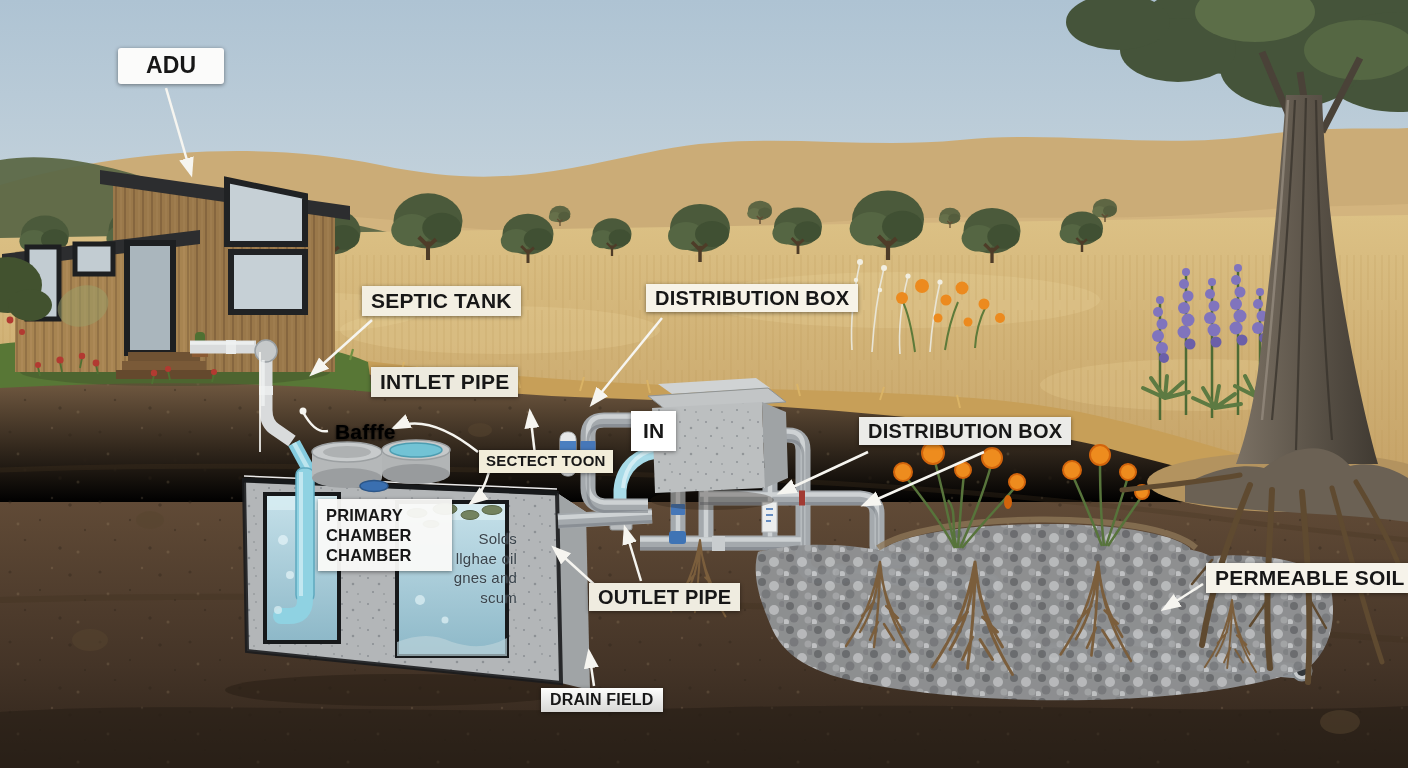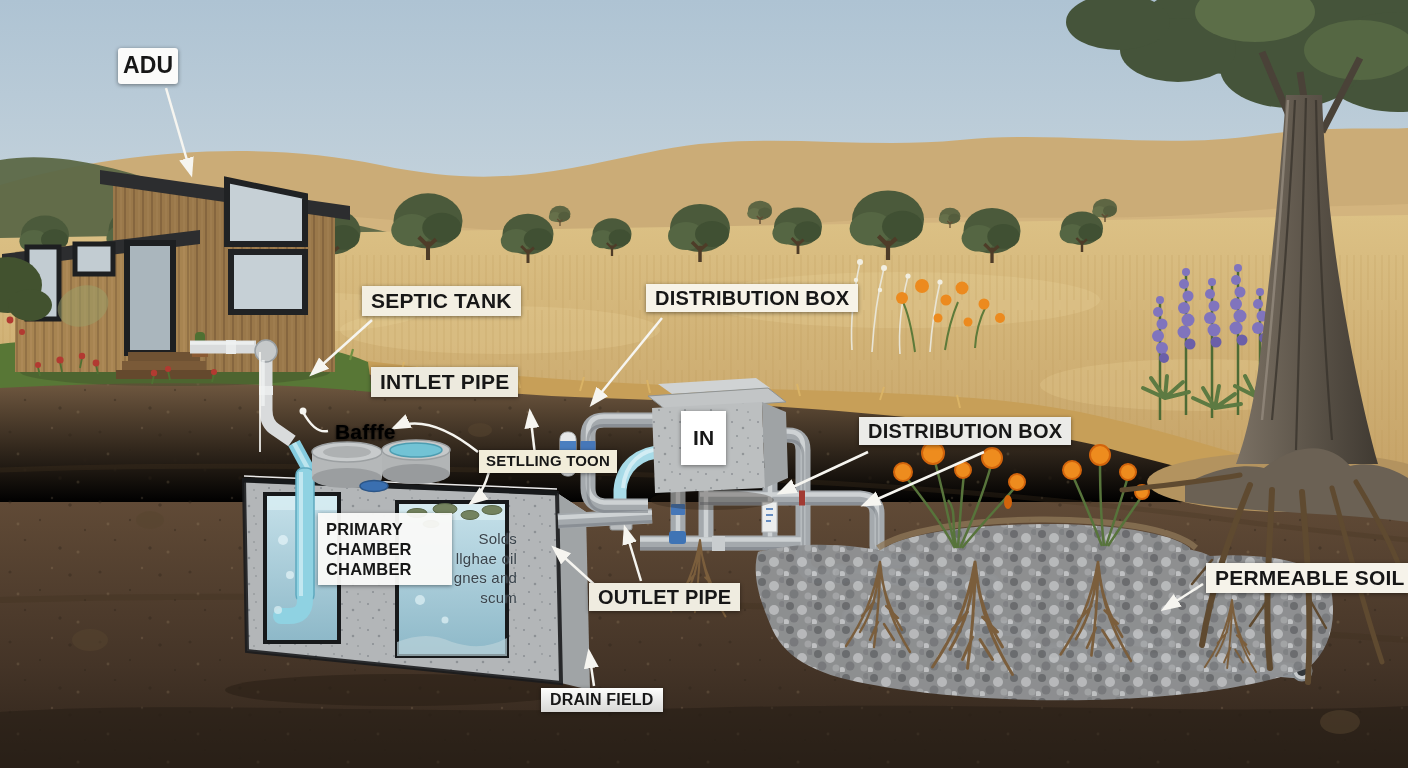--- a/index.html
+++ b/index.html
@@ -562,37 +562,37 @@
   <path d="M984,452 L864,505" marker-end="url(#arw)"></path>
   <path d="M641,581 L625,528" marker-end="url(#arw)"></path>
   <path d="M597,587 L554,548" marker-end="url(#arw)"></path>
   <path d="M594,686 L589,652" marker-end="url(#arw)"></path>
   <path d="M1203,584 L1164,609" marker-end="url(#arw)"></path>
   <path d="M303,412 Q315,434 328,431"></path>
 </g>
 <circle cx="303" cy="411" r="3.5" fill="#f6f5f0"></circle>
 </svg>
 
-<div class="lbl" style="left:118px;top:48px;font-size:23px;background:#fbfbfa;border-radius:3px;padding:5px 5px;">ADU</div>
+<div class="lbl" style="left:118px;top:48px;font-size:23px;background:#fbfbfa;border-radius:3px;padding:5px 28px;">ADU</div>
 
 <div class="lbl" style="left:371px;top:367px;font-size:21px;background:#edeade;">INTLET PIPE</div>
 
 <div class="lbl" style="left:362px;top:286px;font-size:21px;">SEPTIC TANK</div>
 
 <div class="lbl" style="left:646px;top:284px;font-size:20px;background:#f7f3e8;">DISTRIBUTION BOX</div>
 
 <div class="lbl" style="left:859px;top:417px;font-size:20px;background:#ebebe8;">DISTRIBUTION BOX</div>
 
-<div class="lbl" style="left:479px;top:450px;font-size:15px;padding:3px 7px;background:#f2edda;">SETLLING TOON</div>
+<div class="lbl" style="left:479px;top:450px;font-size:15px;padding:3px 7px;background:#f2edda;">SECTECT TOON</div>
 
 <div class="lbl plain" style="left:326px;top:417px;font-size:21px;">Bafffe</div>
 
-<div class="lbl" style="left:681px;top:411px;font-size:21px;background:#ffffff;padding:15px 12px;">IN</div>
-
-<div class="lbl multi" style="left:318px;top:513px;width:118px;font-size:16.5px;line-height:1.22;background:rgba(250,250,248,.95);padding:6px 8px;">
+<div class="lbl" style="left:631px;top:411px;font-size:21px;background:#ffffff;padding:8px 12px;">IN</div>
+
+<div class="lbl multi" style="left:318px;top:499px;width:118px;font-size:16.5px;line-height:1.22;background:rgba(250,250,248,.95);padding:6px 8px;">
   <span>PRIMARY</span>
   <span>CHAMBER</span>
   <span>CHAMBER</span>
 </div>
 
 <div class="lbl multi water-text" style="left:392px;top:526px;width:116px;font-size:15px;line-height:1.3;">
   <span>Solds</span>
   <span>llghae oil</span>
   <span>gnes and</span>
   <span>scum</span>

